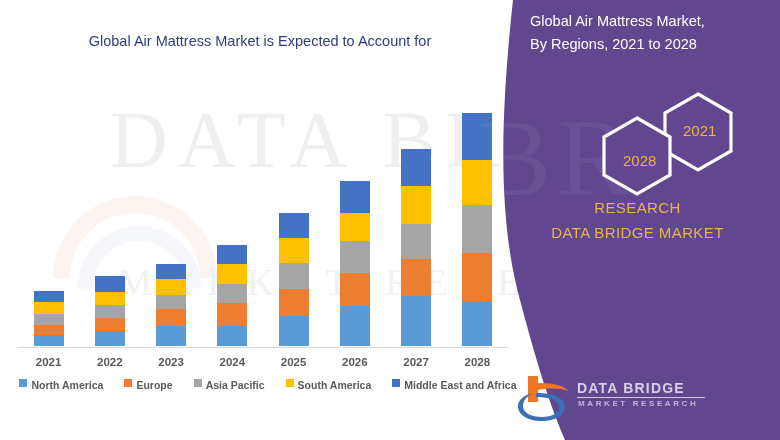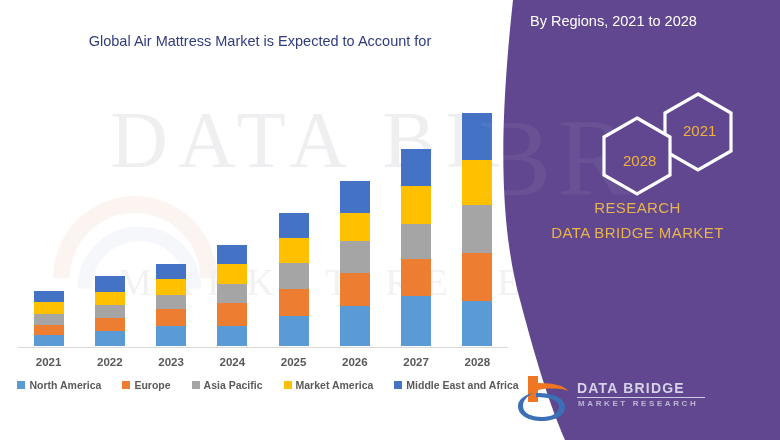--- a/index.html
+++ b/index.html
@@ -139,21 +139,21 @@
     width: 492px;
     height: 18px;
     display: flex;
     justify-content: center;
     align-items: center;
     gap: 13px;
     z-index: 2;
   }
   .legend-item {
     display: flex;
-    align-items: center;
+    align-items: flex-start;
     gap: 4px;
     margin-left: 8px;
   }
   .legend-swatch {
     width: 8px;
     height: 8px;
     display: block;
   }
   .legend-label {
     font-size: 10.5px;
@@ -383,38 +383,39 @@
         <div class="legend-item">
           <span class="legend-swatch" style="background: rgb(237, 125, 49);"></span>
           <span class="legend-label">Europe</span>
         </div>
         <div class="legend-item">
           <span class="legend-swatch" style="background: rgb(165, 165, 165);"></span>
           <span class="legend-label">Asia Pacific</span>
         </div>
         <div class="legend-item">
           <span class="legend-swatch" style="background: rgb(255, 192, 0);"></span>
-          <span class="legend-label">Market America</span>
+          <span class="legend-label">South America</span>
         </div>
         <div class="legend-item">
           <span class="legend-swatch" style="background: rgb(68, 114, 196);"></span>
           <span class="legend-label">Middle East and Africa</span>
         </div>
       </div>
   </div>
 
   <div class="right-panel">
     <svg width="290" height="440" viewBox="0 0 290 440">
       <path id="purple-shape" d="M 290 0 L 23 0 C 10 120 8 220 30 300 C 48 368 60 405 75 440 L 290 440 Z" fill="#60478f"></path>
     </svg>
 
     <div class="purple-content">
       <div class="wm-purple">BR</div>
 
       <div class="right-title">
+        <div>Global Air Mattress Market,</div>
         <div>By Regions, 2021 to 2028</div>
       </div>
 
       <div class="hexes">
         <svg width="190" height="110" viewBox="0 0 190 110">
           <polygon points="133,6 166,25 166,63 133,82 100,63 100,25" fill="none" stroke="#ffffff" stroke-width="3.2"></polygon>
           <polygon points="72,30 105,49 105,87 72,106 39,87 39,49" fill="#60478f" stroke="#ffffff" stroke-width="3.2"></polygon>
         </svg>
         <div class="hex-label hex-2021-label">2021</div>
         <div class="hex-label hex-2028-label">2028</div>

